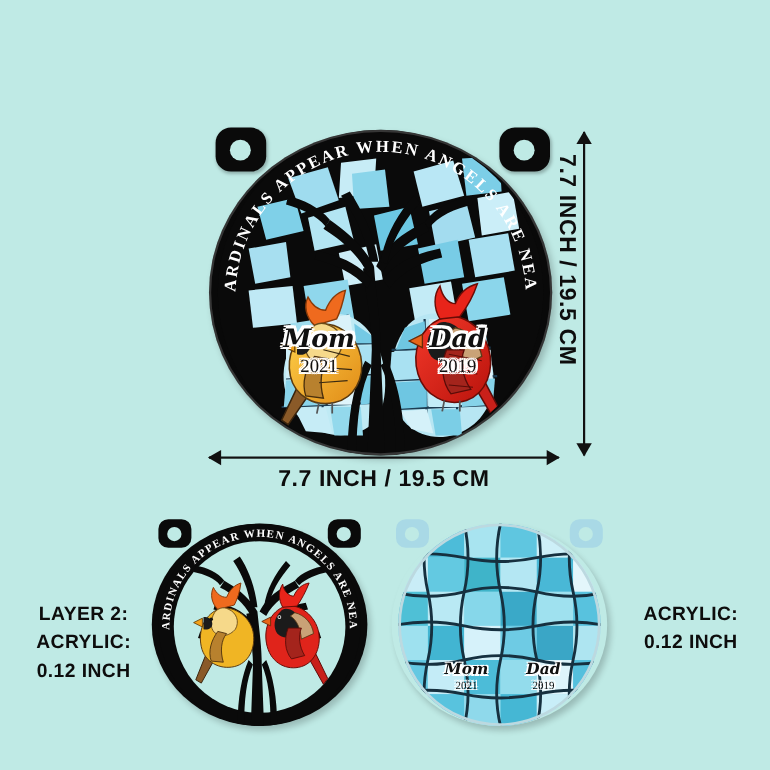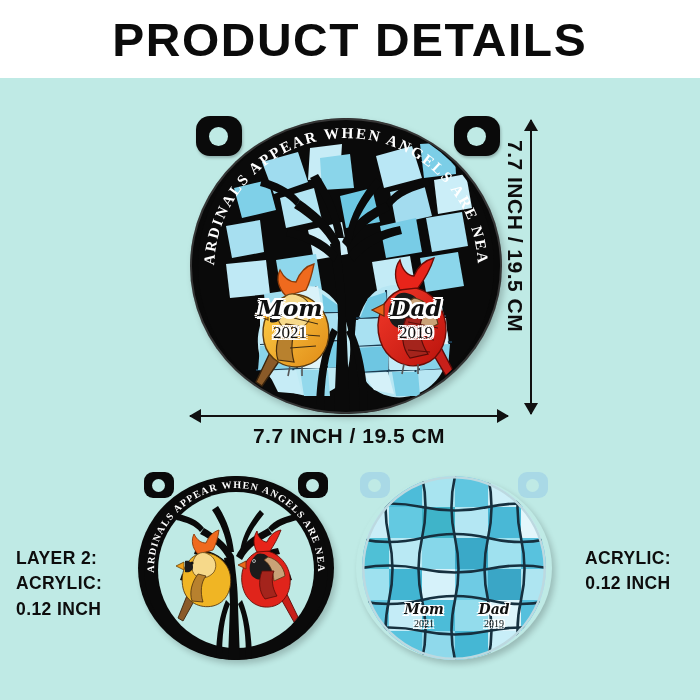--- a/index.html
+++ b/index.html
@@ -125,21 +125,21 @@
   .dim-h-label{
     position:absolute;left:190px;top:424px;width:318px;text-align:center;
     font-weight:bold;font-size:21px;color:#0d0d0d;letter-spacing:.5px;
   }
 
   
   .layer-label{
     position:absolute;font-weight:bold;font-size:17.5px;color:#0d0d0d;
     line-height:1.45;letter-spacing:.4px;
   }
-  .layer-label.left{left:16px;top:546px;width:120px;}
+  .layer-label.left{left:16px;top:546px;width:120px;text-align:center;}
   .layer-label.right{left:566px;top:546px;width:124px;text-align:center;}
 
   .mini{position:absolute;width:196px;height:190px;}
   .mini.two{left:138px;top:470px;}
   .mini.one{left:356px;top:470px;}
   .mini-tab{
     position:absolute;width:30px;height:26px;border-radius:9px;
   }
   .mini-tab .hole{
     position:absolute;left:8px;top:7px;width:13px;height:13px;
@@ -175,23 +175,20 @@
     text-shadow:-1.5px -1.5px 0 #fff,1.5px -1.5px 0 #fff,-1.5px 1.5px 0 #fff,1.5px 1.5px 0 #fff;
   }
   .mini-plaque.mom{left:36px;top:132px;width:64px;}
   .mini-plaque.dad{left:106px;top:132px;width:64px;}
 </style>
 </head>
 <body>
 
 <div class="page">
 
-  <div class="header-band">
-    <div class="header-title">PRODUCT DETAILS</div>
-  </div>
 
   <div class="hero">
 
     <div class="hero-tab left">
       <div class="hole"></div>
     </div>
     <div class="hero-tab right">
       <div class="hole"></div>
     </div>
 

